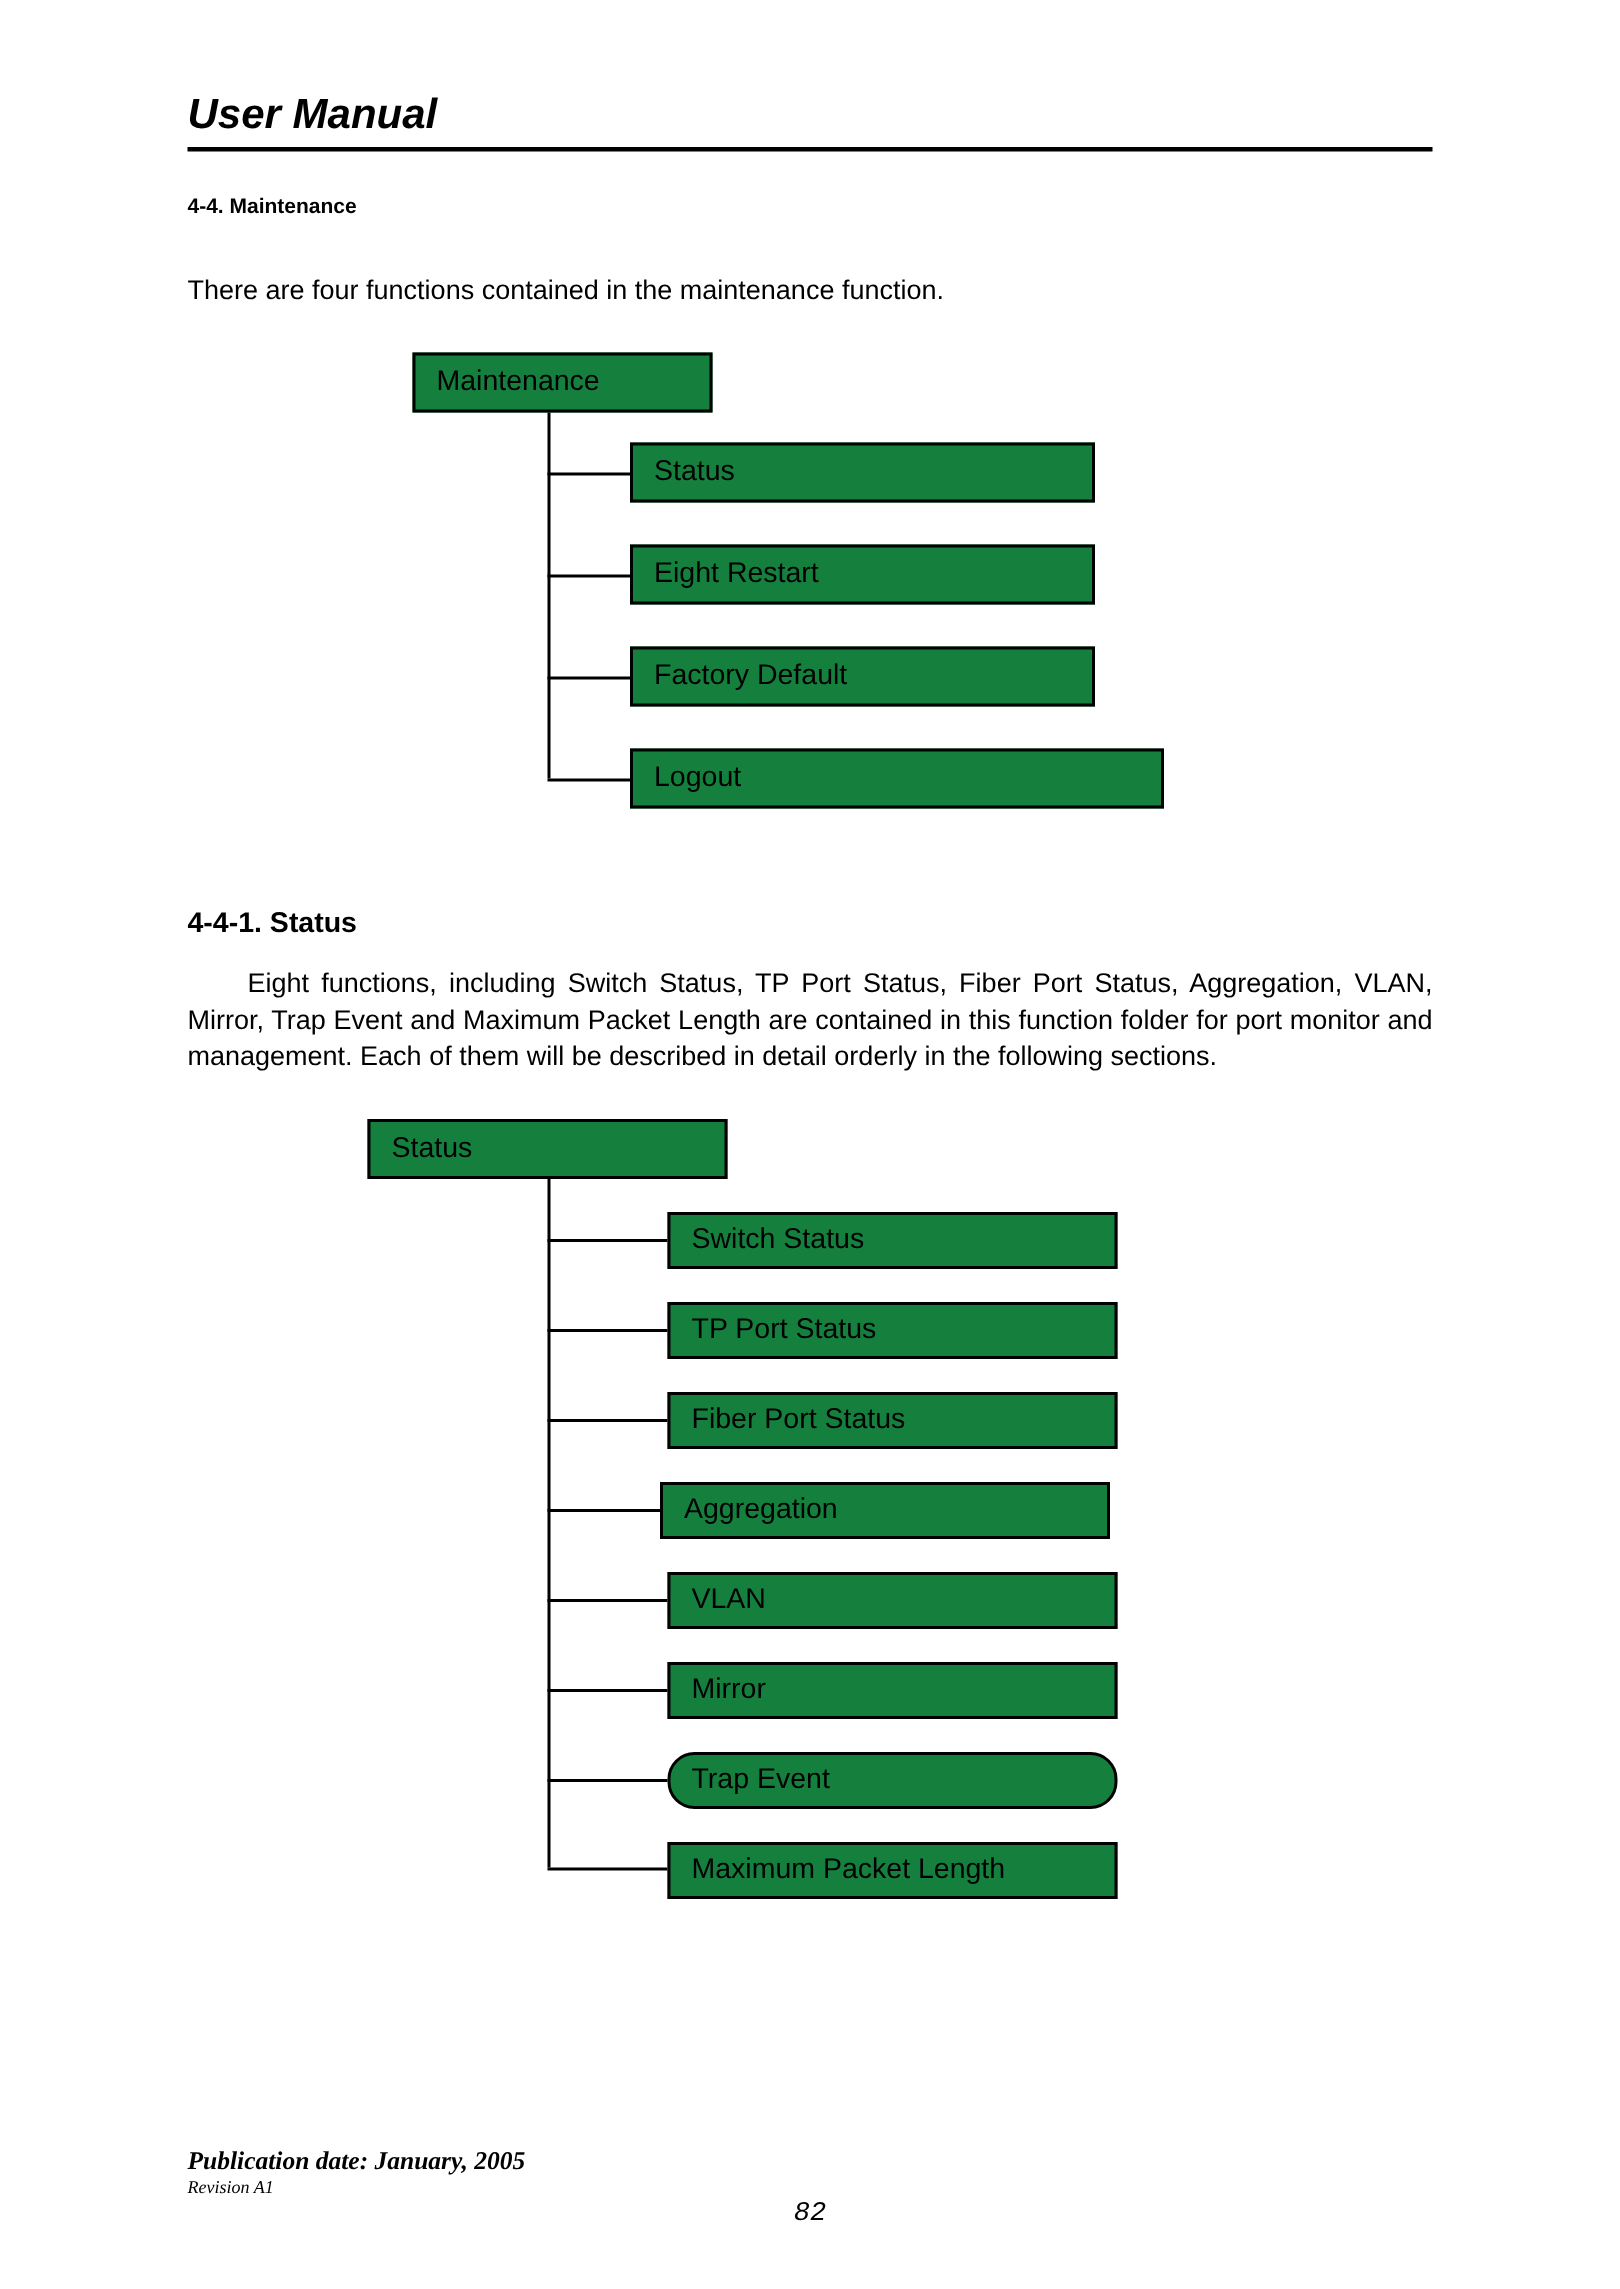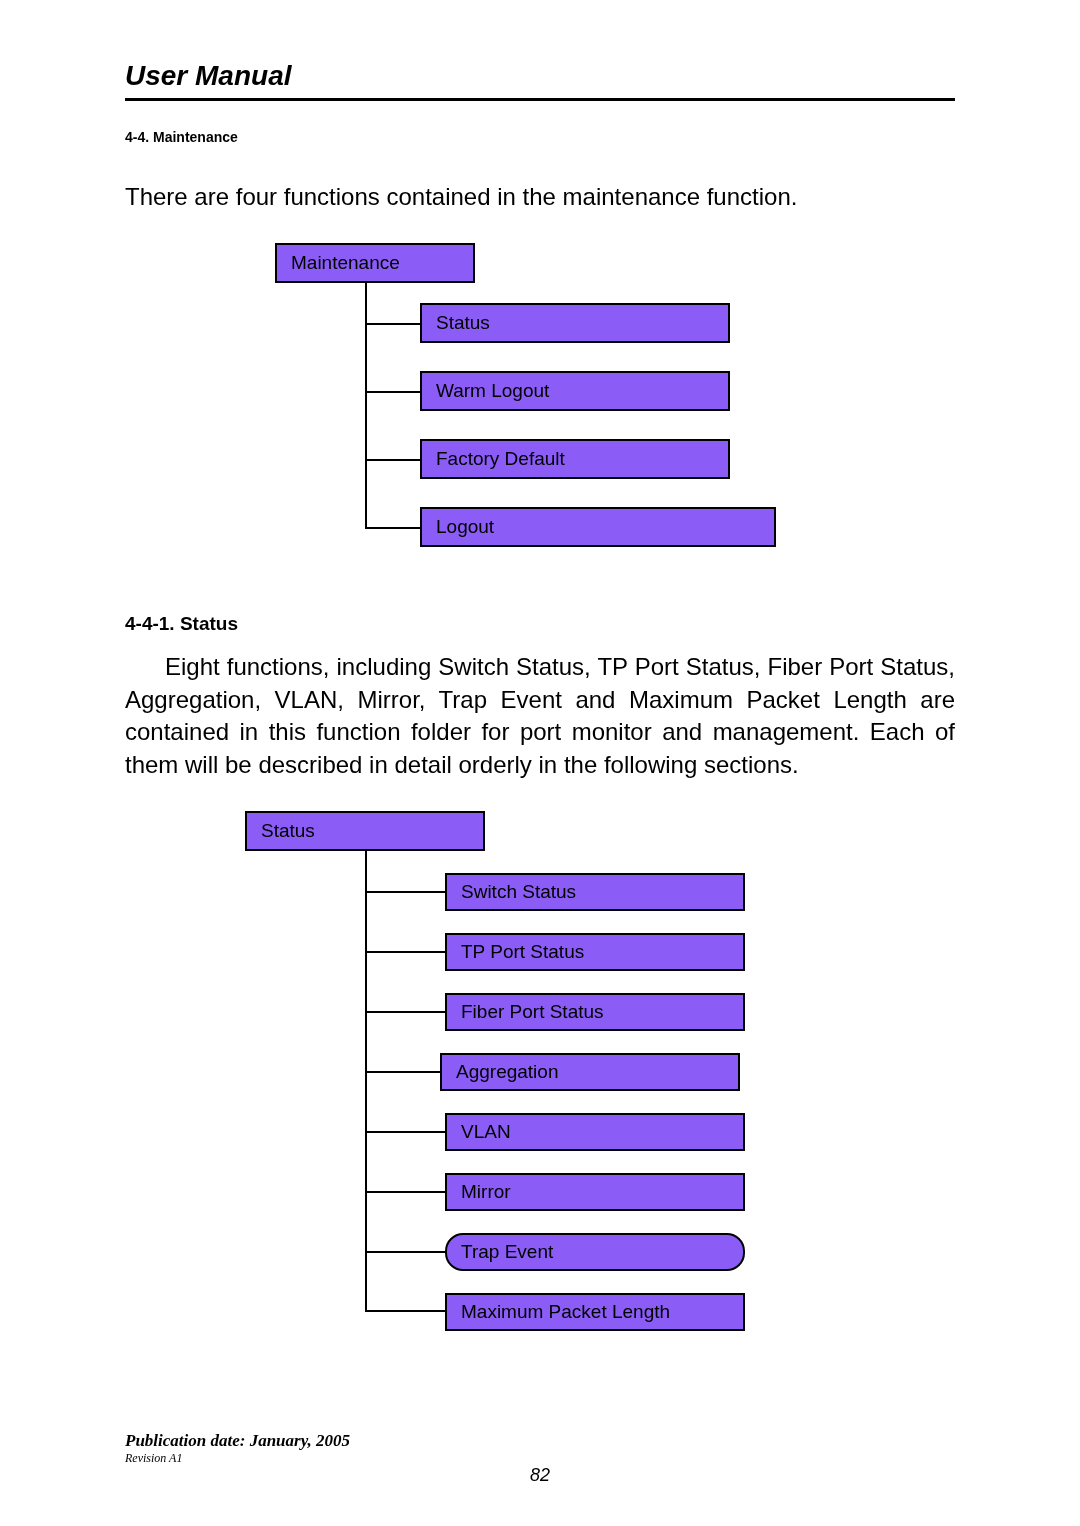--- a/index.html
+++ b/index.html
@@ -25,21 +25,21 @@
     border: none;
     border-top: 3px solid #000;
     margin: 0 0 28px 0;
   }
   .section-heading {
     font-size: 14px;
     font-weight: bold;
     margin: 0 0 36px 0;
   }
   .intro-para, .body-para {
-    font-size: 24px;
+    font-size: 18px;
     line-height: 1.35;
     margin: 0 0 30px 0;
   }
   .body-para {
     text-align: justify;
     text-indent: 40px;
   }
   .subsection-heading {
     font-size: 19px;
     font-weight: bold;
@@ -57,21 +57,21 @@
     margin-left: 150px;
   }
   .d2 {
     height: 540px;
     width: 560px;
     margin-left: 120px;
   }
   .node {
     position: absolute;
     border: 2px solid #000;
-    background: #8b5cf6;
+    background: #15803d;
     font-size: 19px;
     display: flex;
     align-items: center;
     padding: 6px 14px;
     box-sizing: border-box;
   }
   .vline, .hline {
     position: absolute;
     background: #000;
   }
@@ -92,21 +92,21 @@
   .revision {
     font-family: "Times New Roman", Times, serif;
     font-style: italic;
     font-size: 12px;
   }
   .page-no {
     position: absolute;
     bottom: 40px;
     width: 1080px;
     text-align: center;
-    font-family: Liberation Sans, sans-serif;
+    font-family: Liberation Mono, monospace;
     font-style: italic;
     font-size: 18px;
   }
 </style>
 </head>
 <body>
 
 <div class="page">
   <div class="doc-title">User Manual</div>
   <hr class="title-rule">
@@ -116,21 +116,21 @@
 
   <div class="diagram d1">
     <div class="node" style="left:0;top:0;width:200px;height:40px;">Maintenance</div>
 
     <div class="vline" style="left:90px;top:40px;height:244px;"></div>
 
     <div class="hline" style="left:90px;top:80px;width:55px;"></div>
     <div class="node" style="left:145px;top:60px;width:310px;height:40px;">Status</div>
 
     <div class="hline" style="left:90px;top:148px;width:55px;"></div>
-    <div class="node" style="left:145px;top:128px;width:310px;height:40px;">Warm Logout</div>
+    <div class="node" style="left:145px;top:128px;width:310px;height:40px;">Eight Restart</div>
 
     <div class="hline" style="left:90px;top:216px;width:55px;"></div>
     <div class="node" style="left:145px;top:196px;width:310px;height:40px;">Factory Default</div>
 
     <div class="hline" style="left:90px;top:284px;width:55px;"></div>
     <div class="node" style="left:145px;top:264px;width:356px;height:40px;">Logout</div>
   </div>
 
   <div class="subsection-heading">4-4-1. Status</div>
   <p class="body-para">Eight functions, including Switch Status, TP Port Status, Fiber Port Status, Aggregation, VLAN, Mirror, Trap Event and Maximum Packet Length are contained in this function folder for port monitor and management. Each of them will be described in detail orderly in the following sections.</p>

